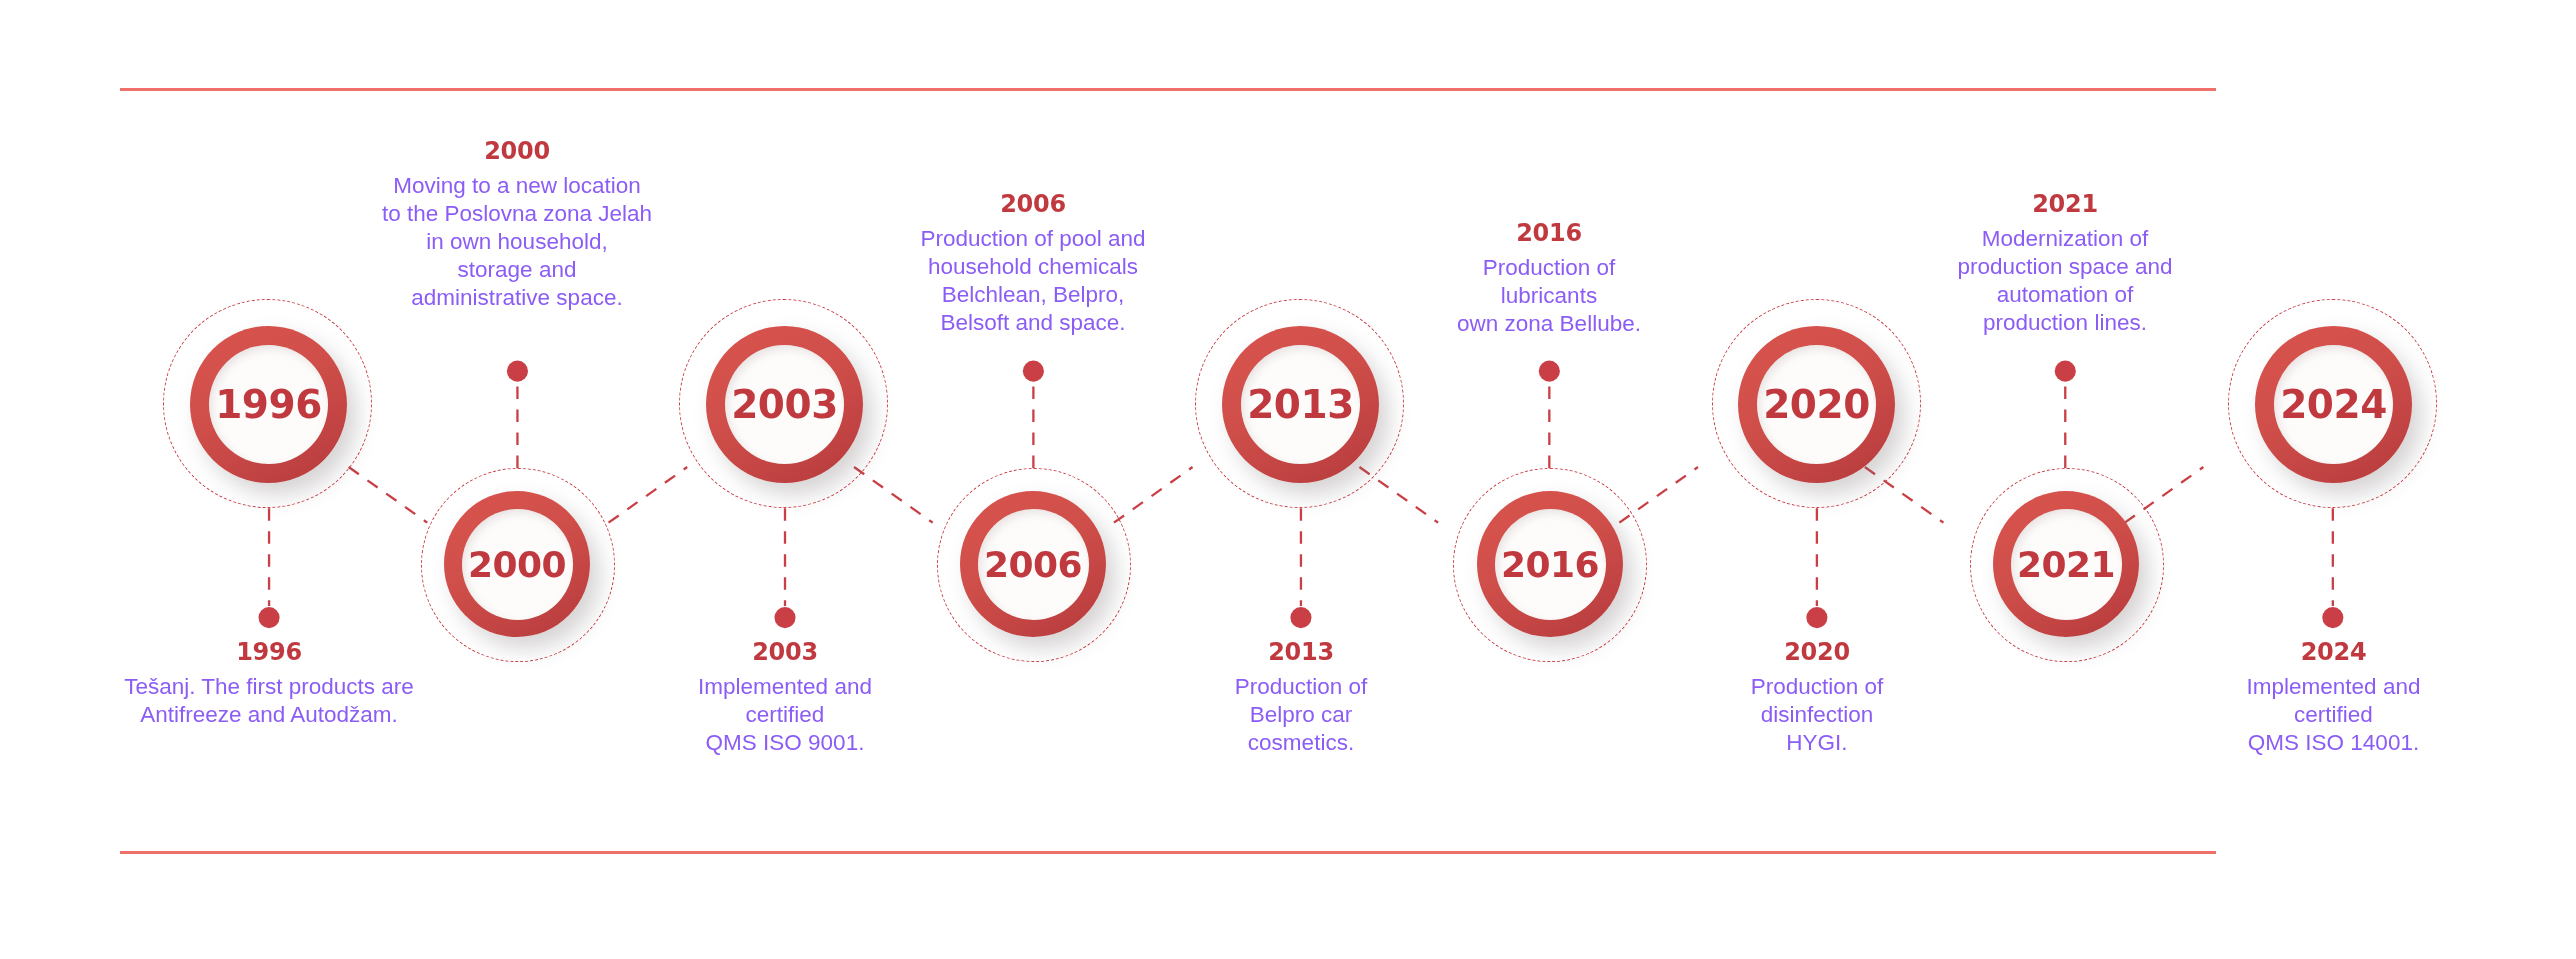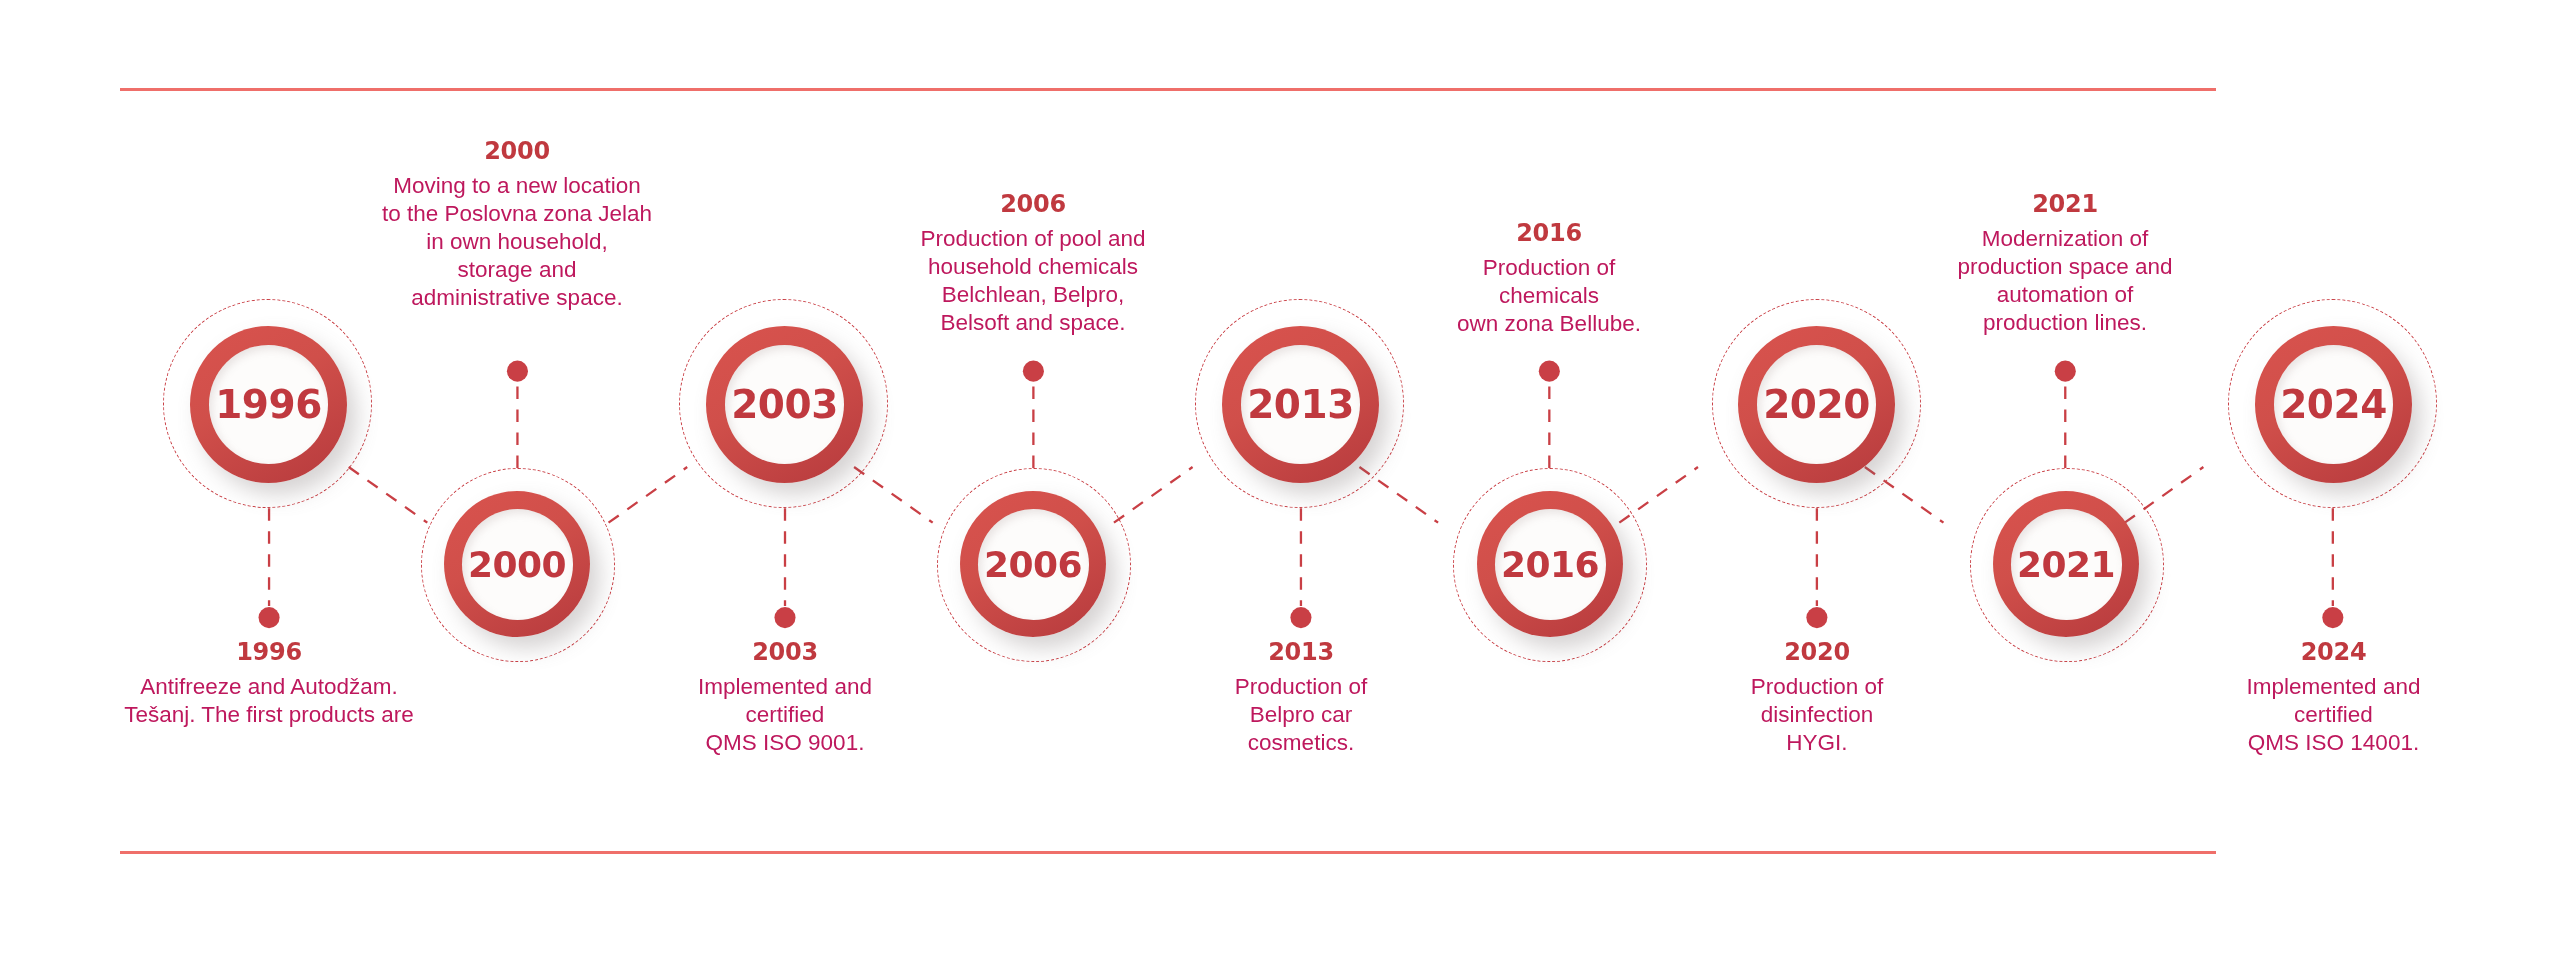--- a/index.html
+++ b/index.html
@@ -87,21 +87,21 @@
   }
   .block .b-year {
     color: #c0393f;
     font-size: 24px;
     font-weight: bold;
     font-family: "DejaVu Sans", sans-serif;
     margin-bottom: 6.7px;
     letter-spacing: -0.3px;
   }
   .block .b-line {
-    color: #be185d;
+    color: #8b5cf6;
     font-size: 22.5px;
     line-height: 28px;
     white-space: nowrap;
   }
 </style>
 </head>
 <body>
 
 <div id="stage">
 
@@ -177,22 +177,22 @@
   </div>
   <div class="node small" style="left:1993px; top:491px;">
     <span class="yr">2021</span>
   </div>
   <div class="node" style="left:2255px; top:326px;">
     <span class="yr">2024</span>
   </div>
 
   <div class="block" style="left:77px; top:638px; width:384px;">
     <div class="b-year">1996</div>
+    <div class="b-line">Tešanj. The first products are</div>
     <div class="b-line">Antifreeze and Autodžam.</div>
-    <div class="b-line">Tešanj. The first products are</div>
   </div>
 
   <div class="block" style="left:622px; top:638px; width:326px;">
     <div class="b-year">2003</div>
     <div class="b-line">Implemented and</div>
     <div class="b-line">certified</div>
     <div class="b-line">QMS ISO 9001.</div>
   </div>
 
   <div class="block" style="left:1138px; top:638px; width:326px;">
@@ -229,21 +229,21 @@
     <div class="b-year">2006</div>
     <div class="b-line">Production of pool and</div>
     <div class="b-line">household chemicals</div>
     <div class="b-line">Belchlean, Belpro,</div>
     <div class="b-line">Belsoft and space.</div>
   </div>
 
   <div class="block" style="left:1386px; top:219px; width:326px;">
     <div class="b-year">2016</div>
     <div class="b-line">Production of</div>
-    <div class="b-line">chemicals</div>
+    <div class="b-line">lubricants</div>
     <div class="b-line">own zona Bellube.</div>
   </div>
 
   <div class="block" style="left:1902px; top:190px; width:326px;">
     <div class="b-year">2021</div>
     <div class="b-line">Modernization of</div>
     <div class="b-line">production space and</div>
     <div class="b-line">automation of</div>
     <div class="b-line">production lines.</div>
   </div>

